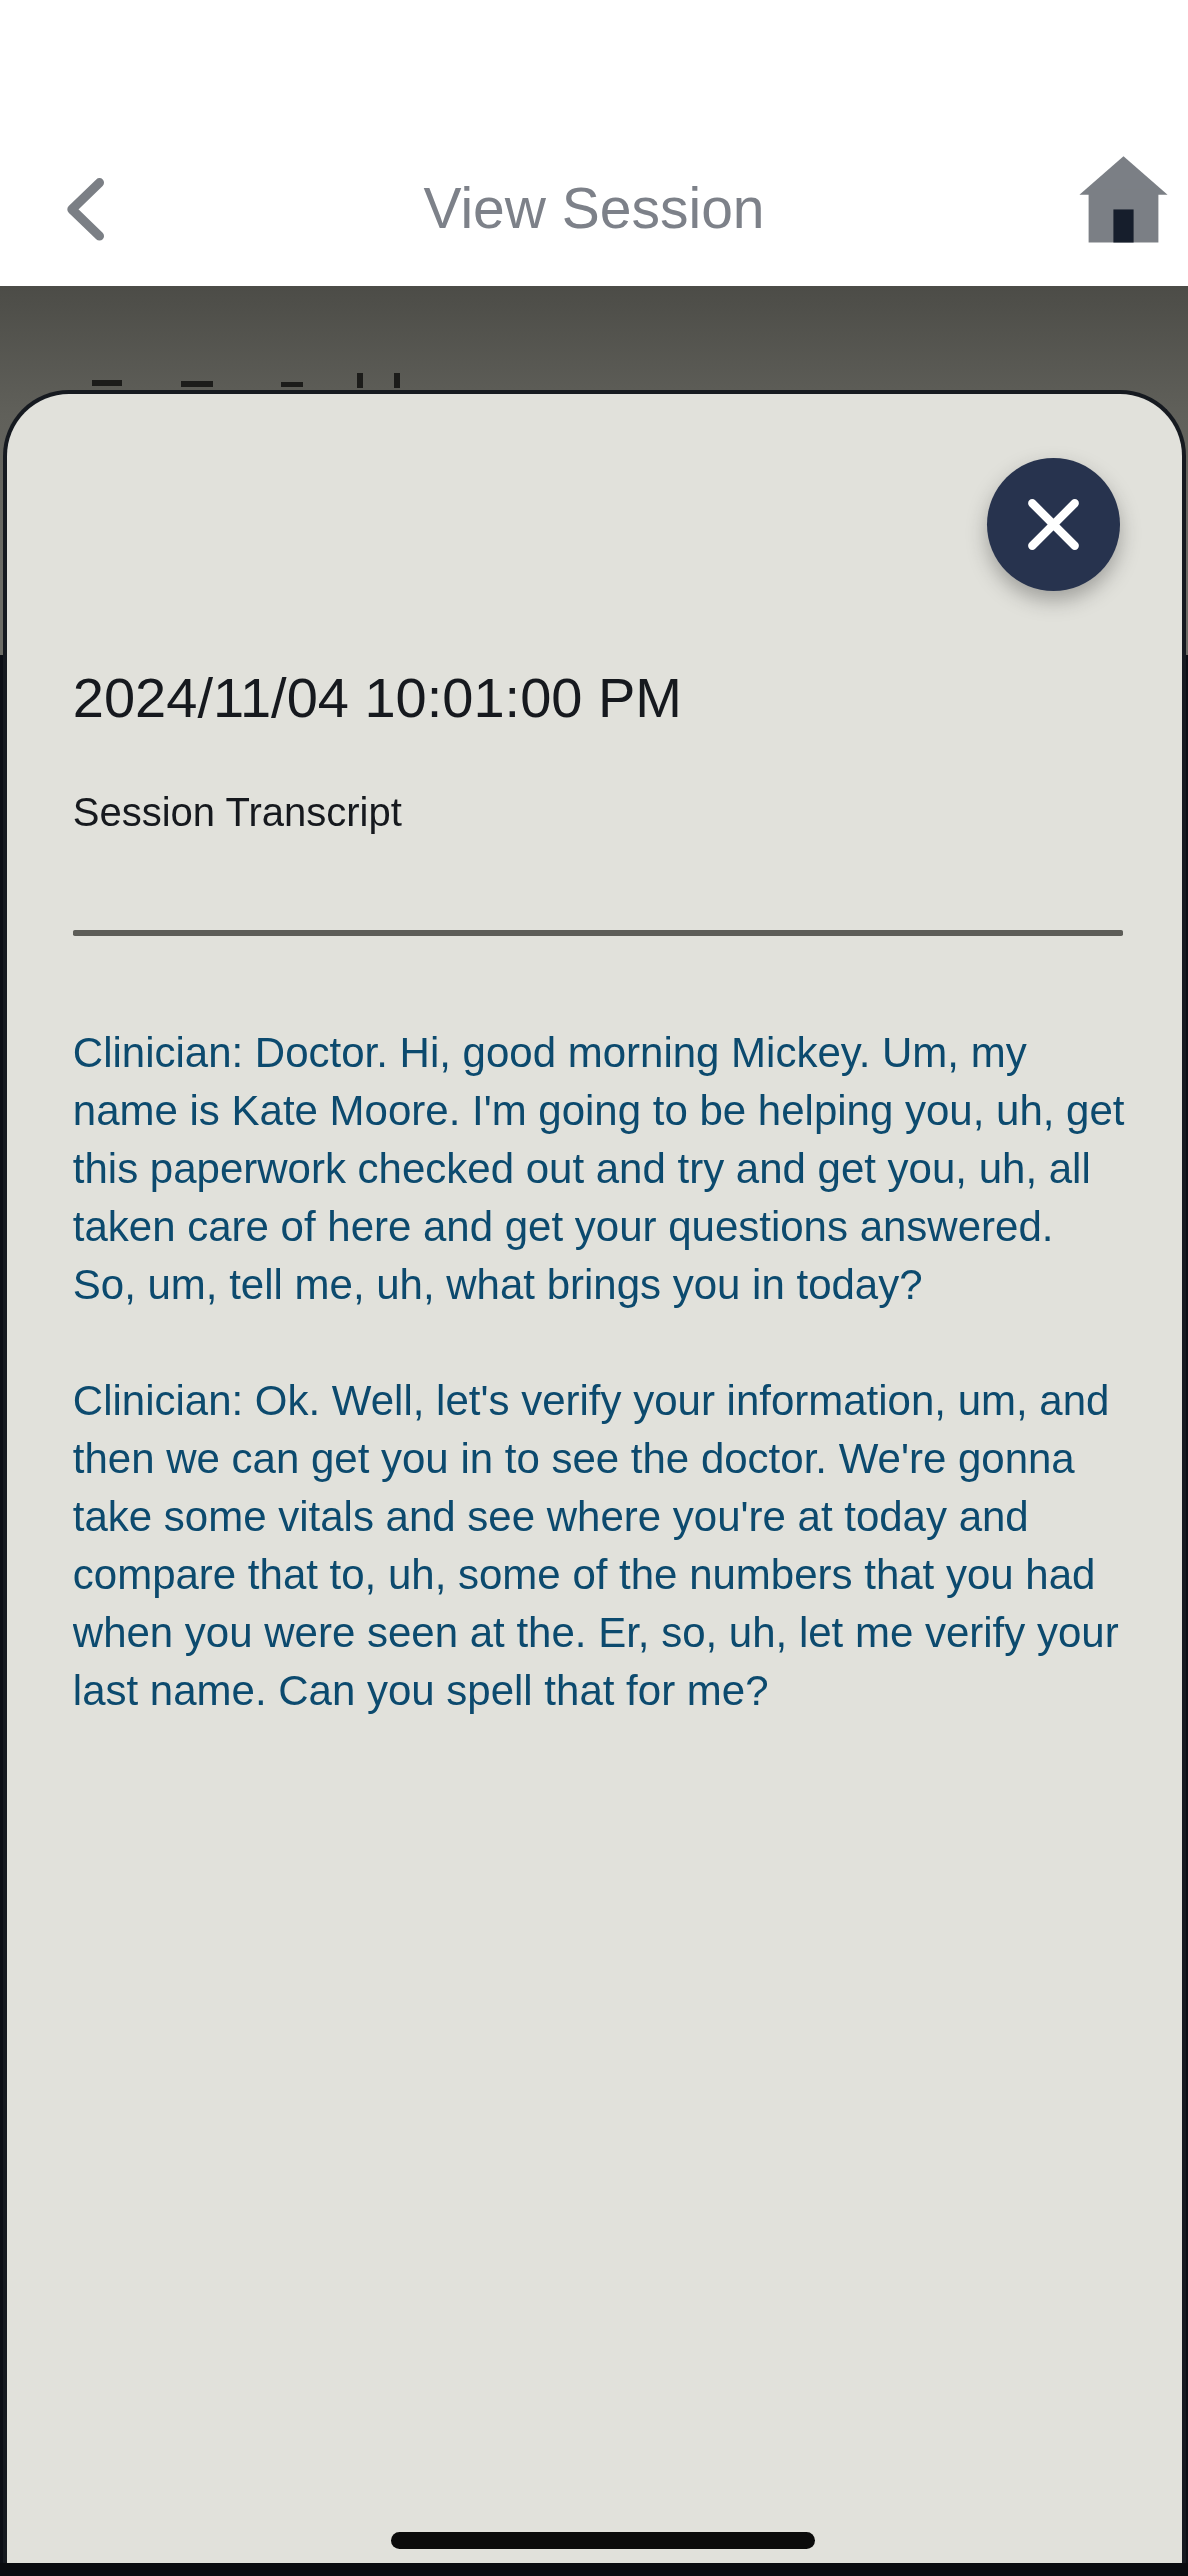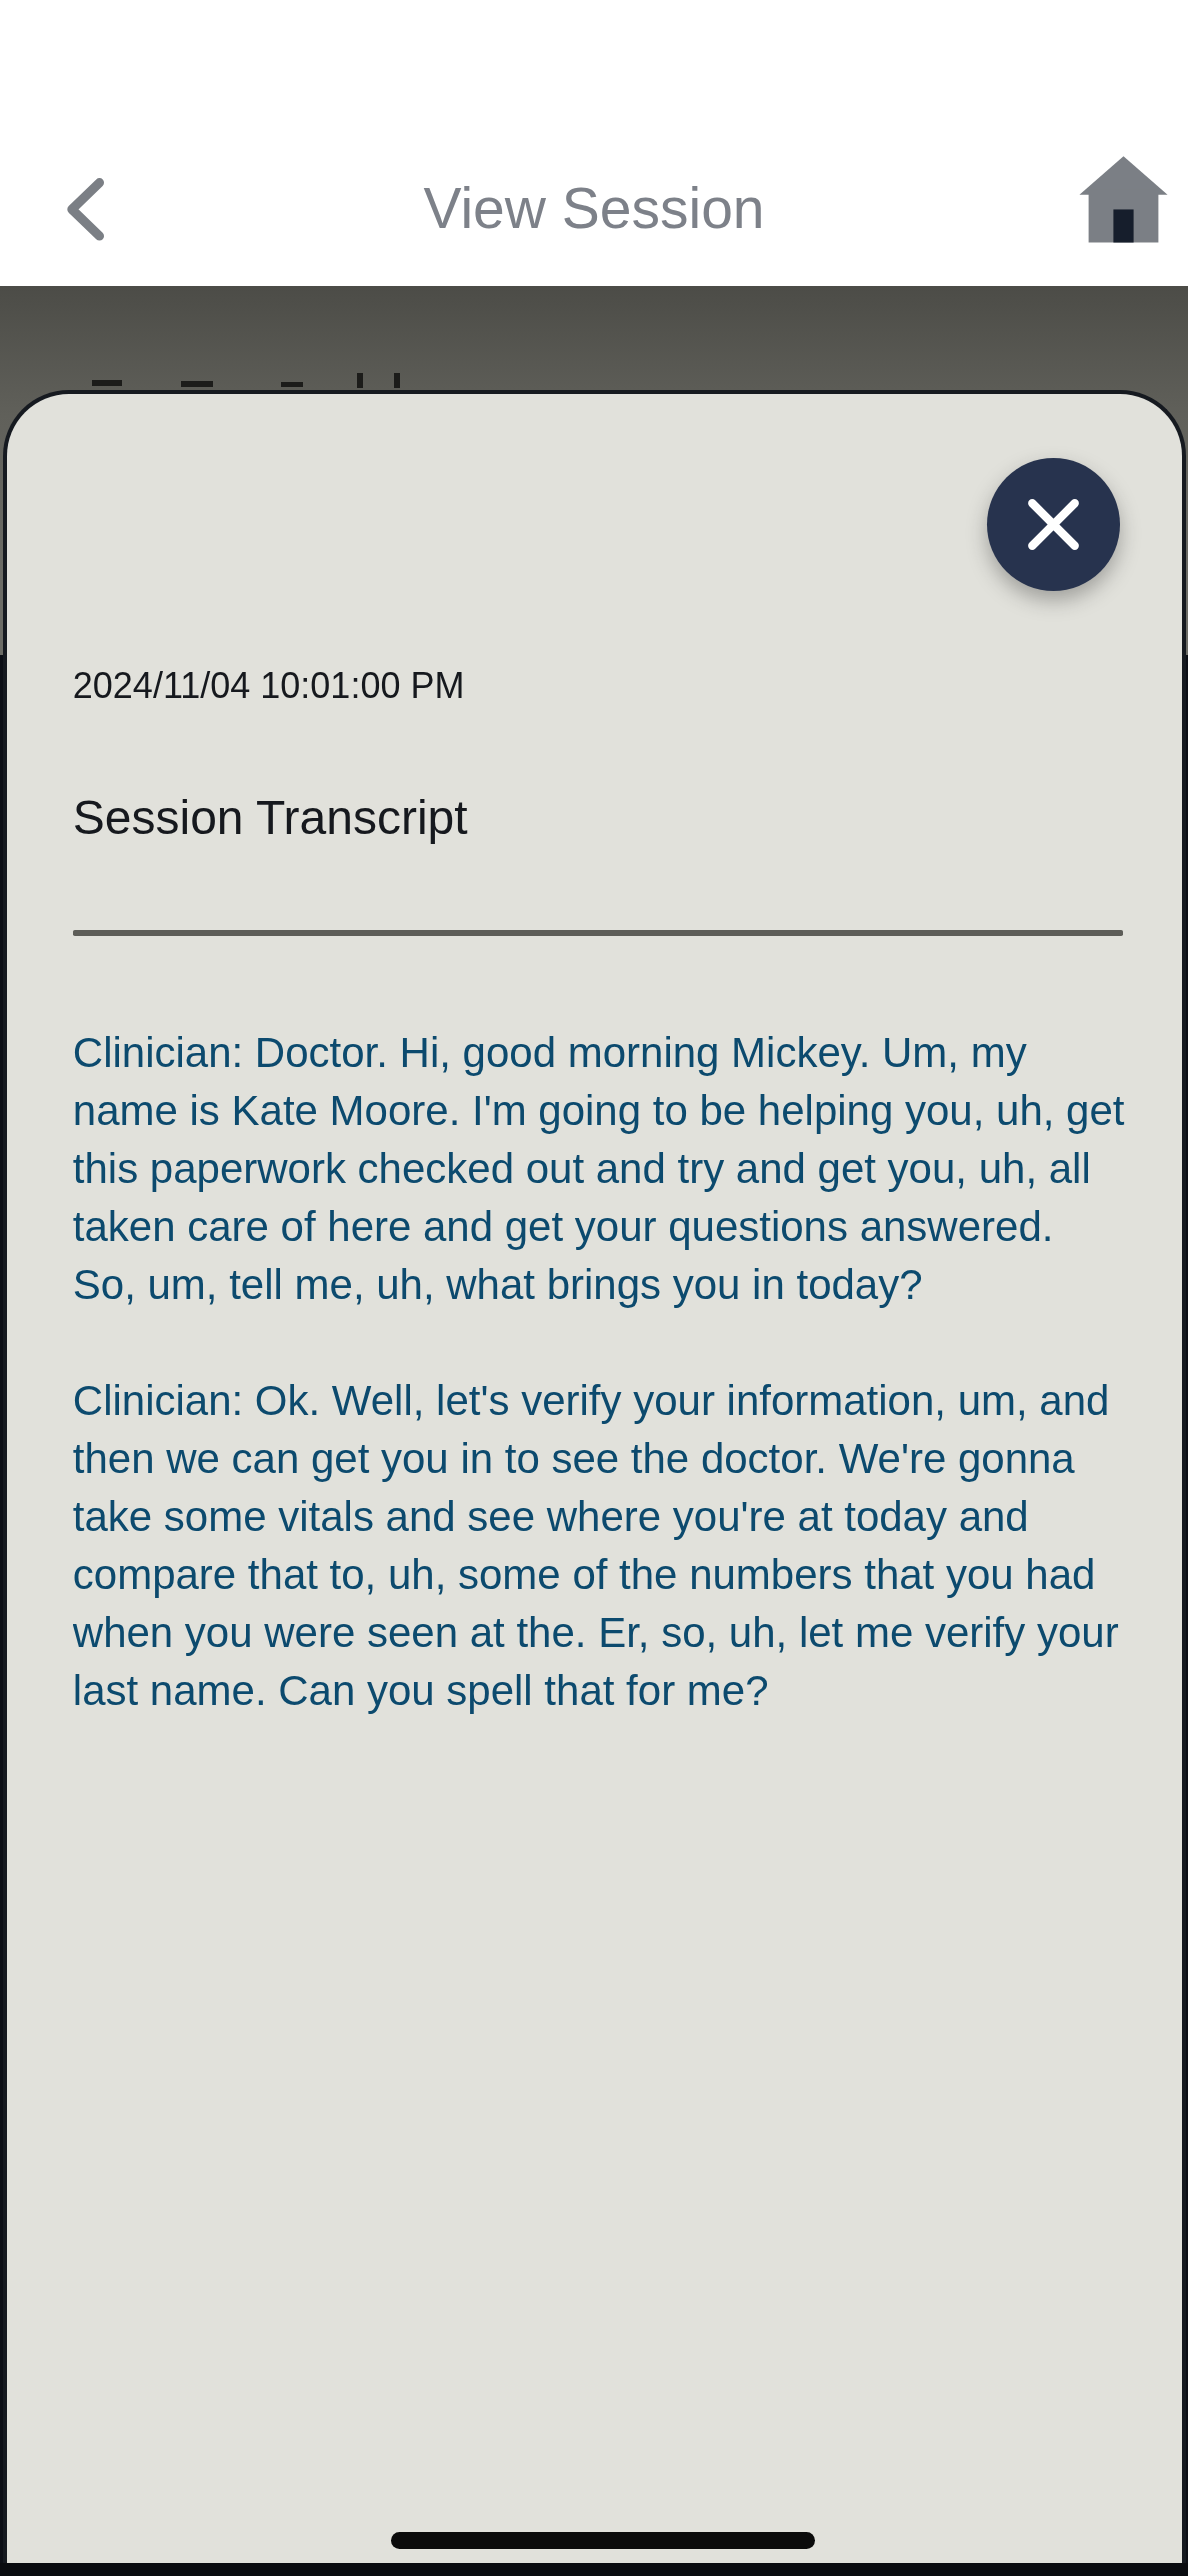--- a/index.html
+++ b/index.html
@@ -110,28 +110,28 @@
     background: #27334e;
     border: none;
     padding: 0;
     cursor: pointer;
     box-shadow: 0 9.2px 20px rgba(40,40,40,0.35);
   }
   .datetime {
     position: absolute;
     left: 66px;
     top: 271px;
-    font-size: 36px;
+    font-size: 56px;
     color: #16191e;
   }
   .section-title {
     position: absolute;
     left: 66px;
     top: 396px;
-    font-size: 48px;
+    font-size: 40px;
     color: #16191e;
   }
   .divider {
     position: absolute;
     left: 66px;
     top: 536px;
     width: 1050px;
     height: 6.4px;
     background: #5d5d58;
     border-radius: 1.8px;

